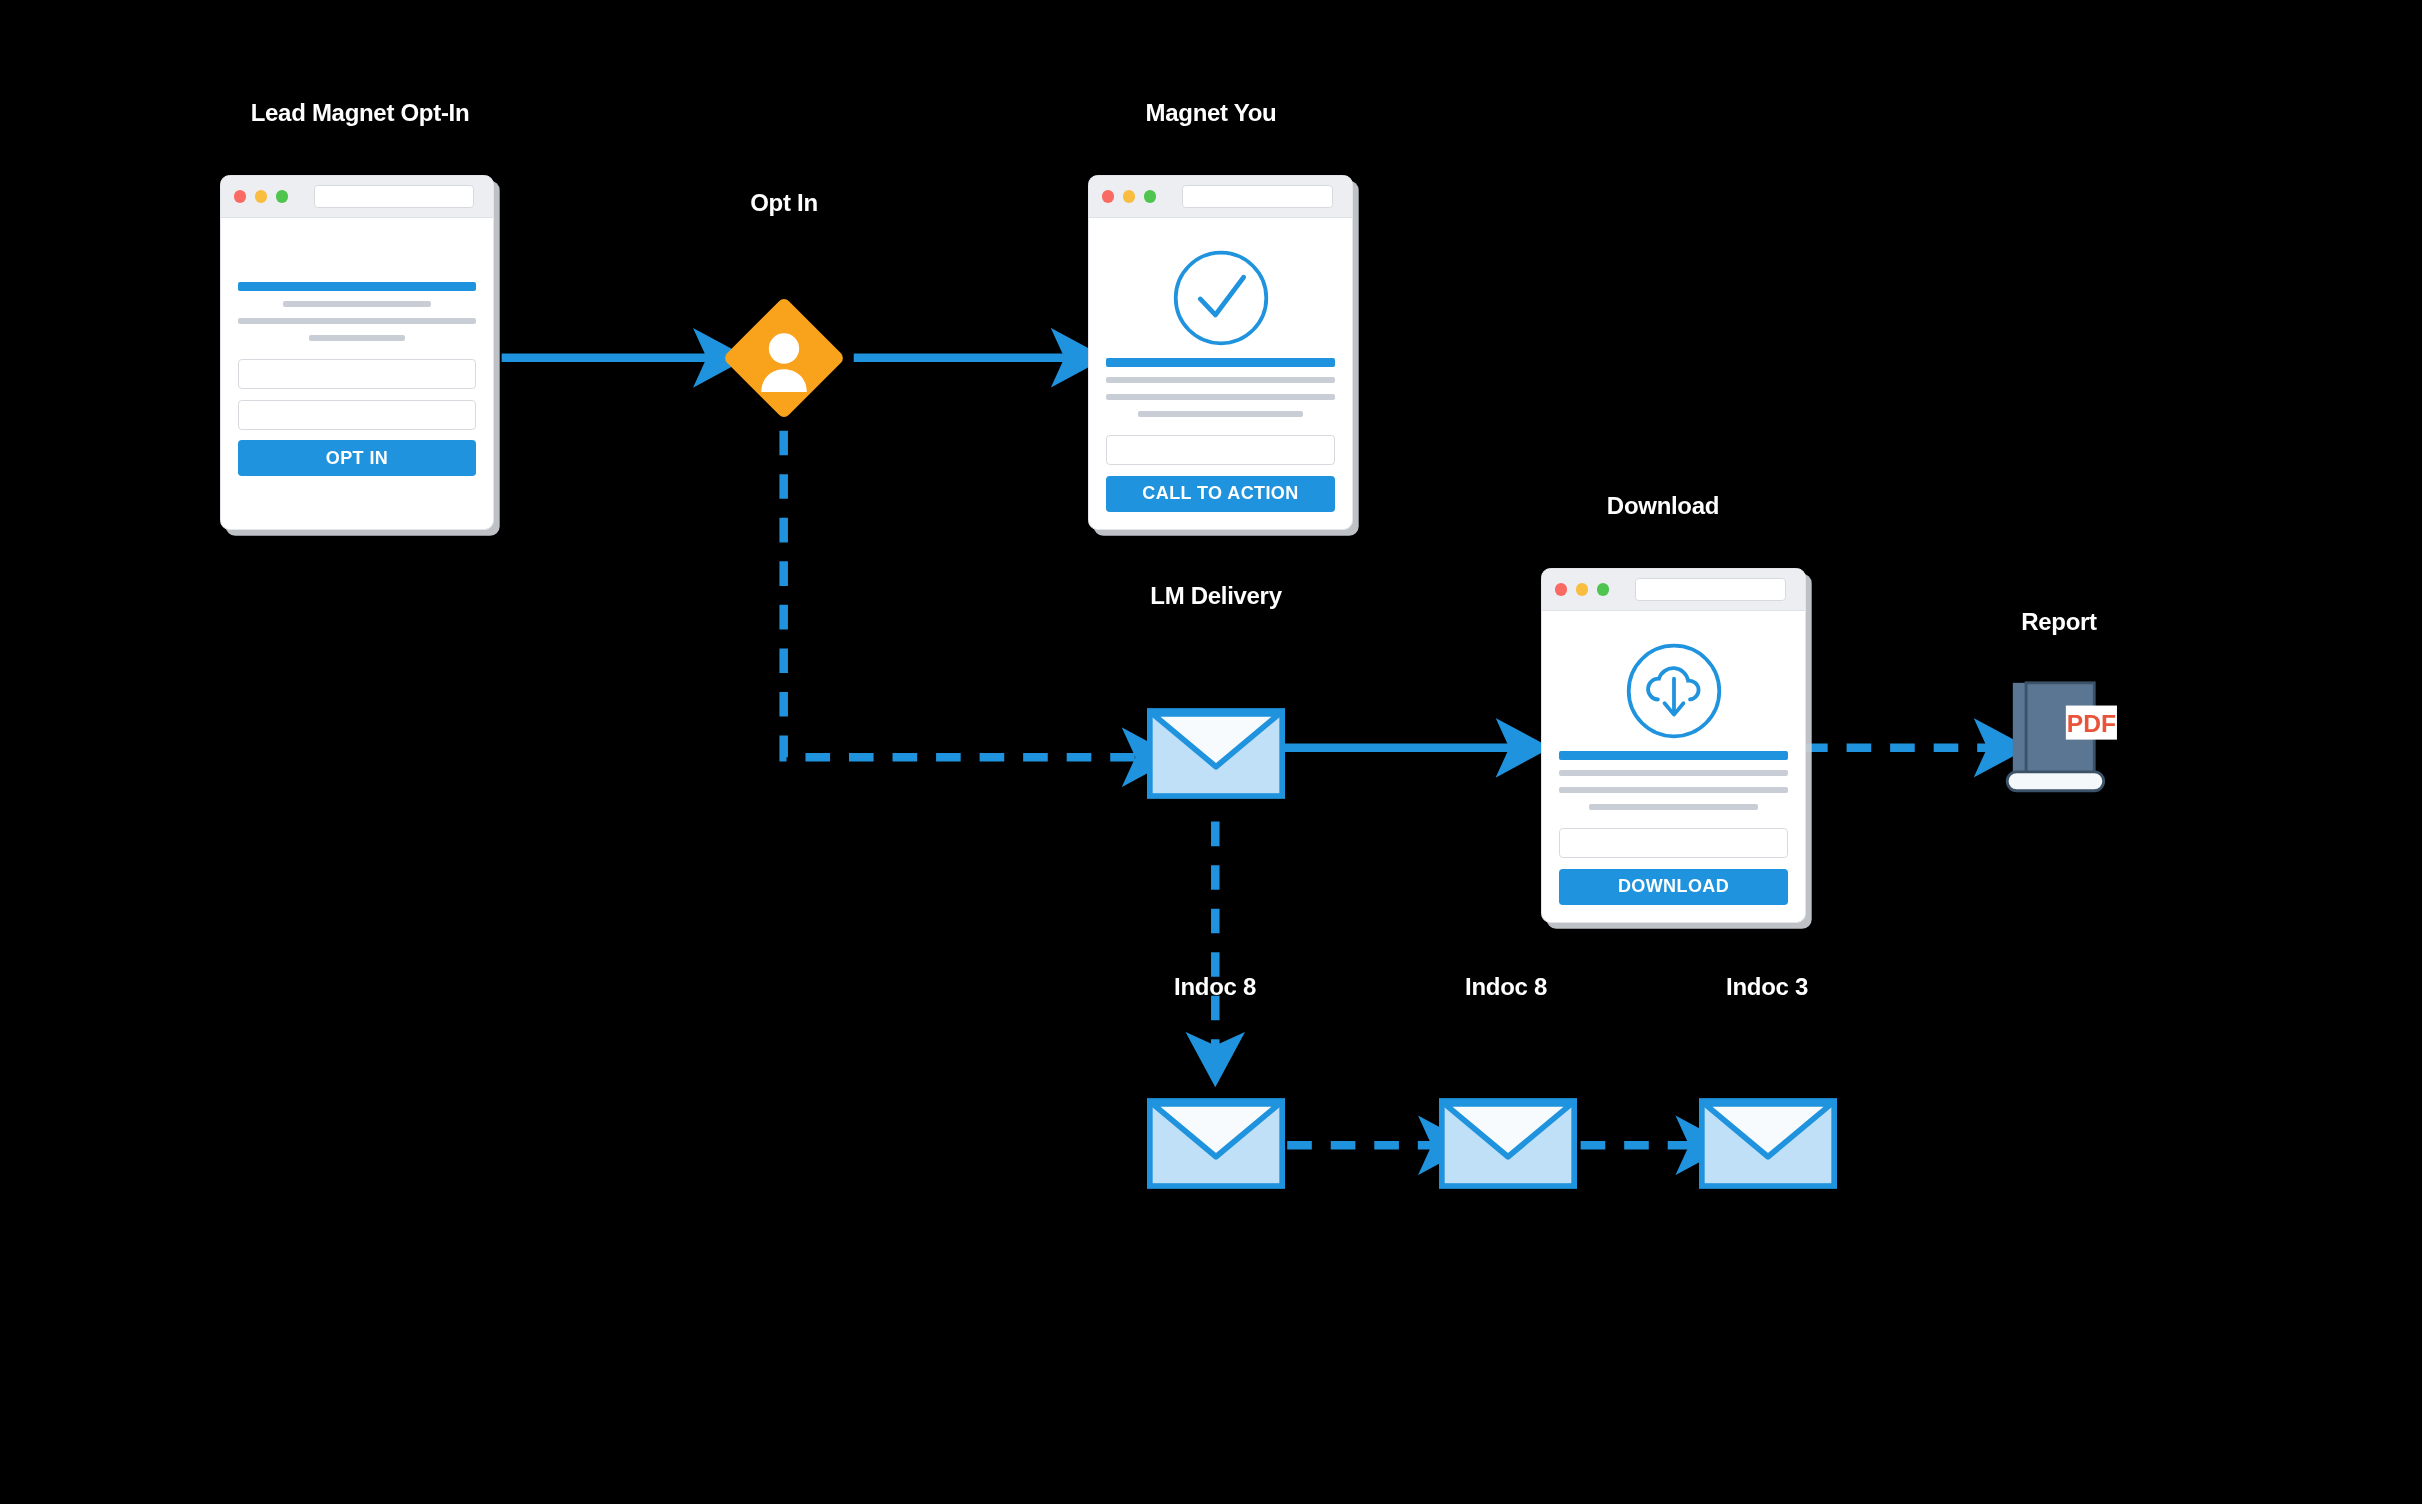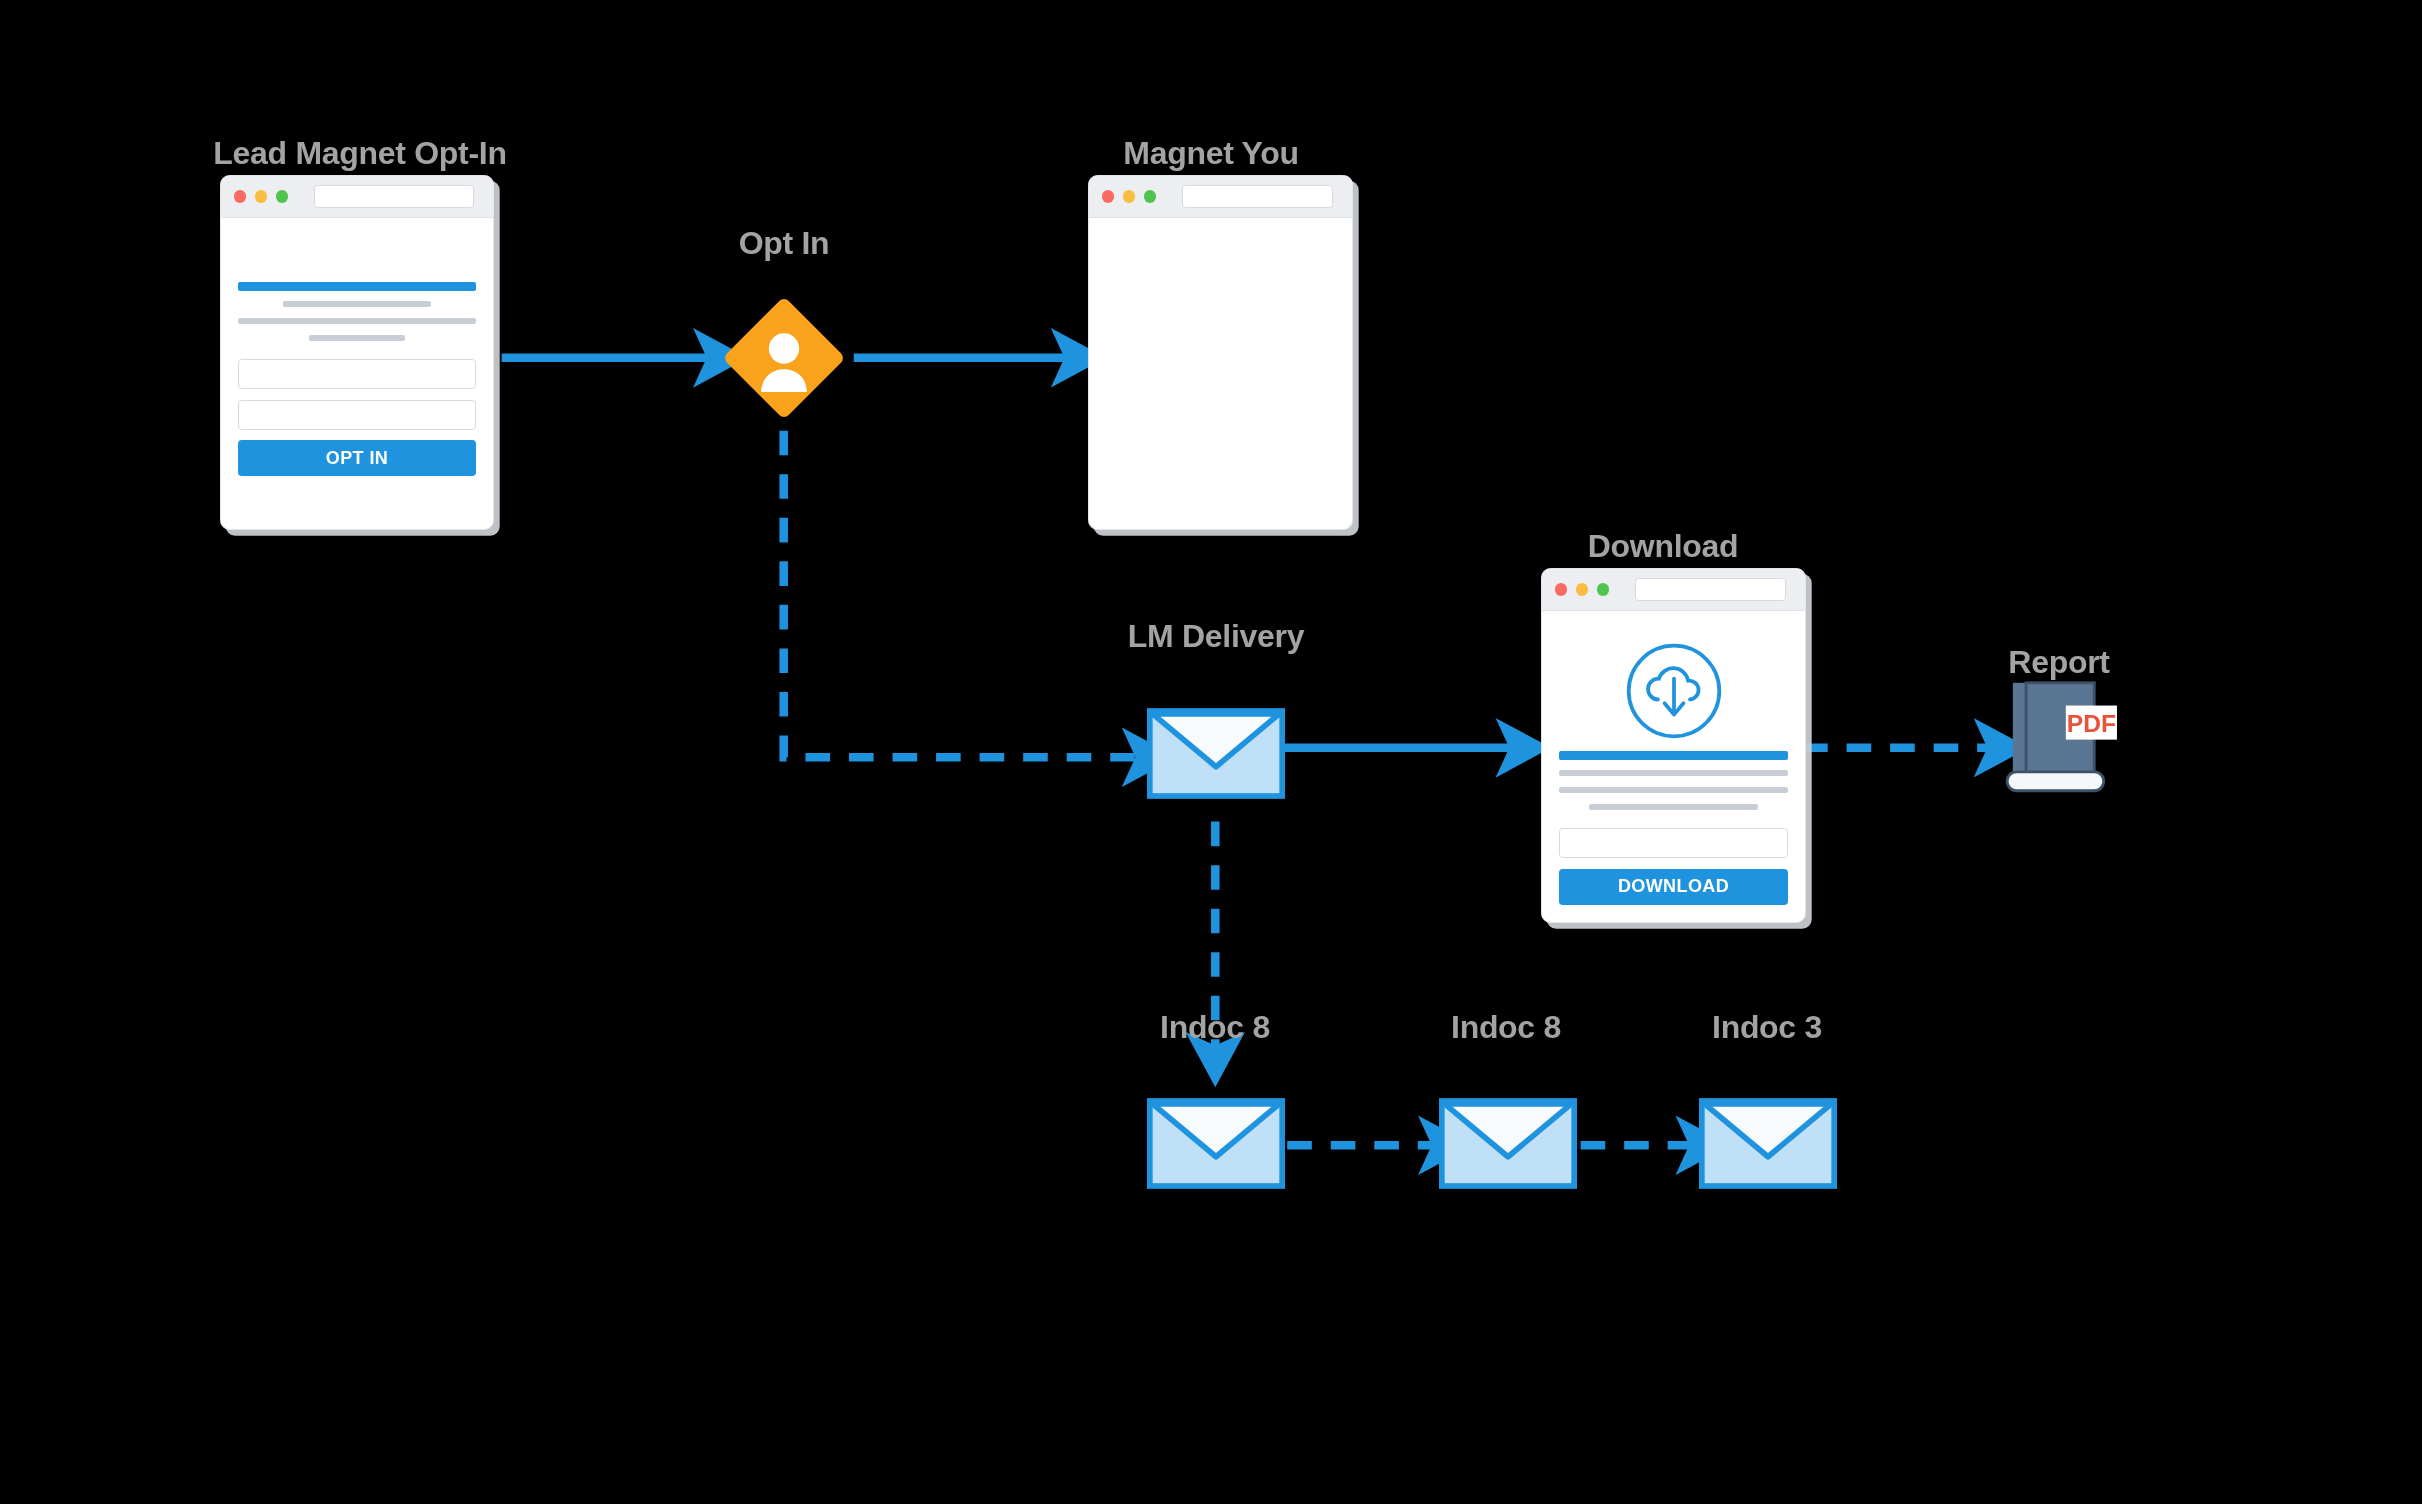--- a/index.html
+++ b/index.html
@@ -15,29 +15,28 @@
     overflow: hidden;
   }
   #canvas {
     position: absolute;
     left: 0; top: 0;
     width: 2423px;
     height: 1505px;
   }
   .node-label {
     position: absolute;
-    color: #a3a3a3;
+    color: #ffffff;
     font-weight: bold;
-    font-size: 32px;
+    font-size: 24px;
     letter-spacing: -0.3px;
     white-space: nowrap;
     text-align: center;
     transform: translateX(-50%);
     font-family: "Liberation Sans", sans-serif;
-    margin-top: 36px;
   }
 
   
   .browser {
     position: absolute;
     background: #ffffff;
     border-radius: 9.5px;
     box-shadow: 5.7px 5.7px 0 0 rgba(200,204,210,0.95);
     border: 0.9px solid #e2e5e9;
     box-sizing: border-box;
@@ -183,20 +182,35 @@
   </svg>
 </div>
 
 <div class="browser" style="left:1088px; top:175px; width:265px; height:355px;">
   <div class="browser-bar">
     <span class="dot red"></span>
     <span class="dot yellow"></span>
     <span class="dot green"></span>
     <span class="url-bar"></span>
   </div>
+  <div class="browser-body">
+    <div class="circle-icon" style="height:121px; padding-top:19px;">
+      <svg width="100" height="100" viewBox="0 0 106 106" xmlns="http://www.w3.org/2000/svg">
+        <circle cx="53" cy="53" r="48" fill="none" stroke="#1f93dd" stroke-width="4"></circle>
+        <path d="M31 54 L47 71 L77 31" fill="none" stroke="#1f93dd" stroke-width="5" stroke-linecap="round" stroke-linejoin="round"></path>
+      </svg>
+    </div>
+    <div class="line accent" style="width:100%;"></div>
+    <div class="line" style="width:100%;"></div>
+    <div class="line" style="width:100%;"></div>
+    <div class="line" style="width:72%;"></div>
+    <div style="height:7.6px;"></div>
+    <div class="field"></div>
+    <div class="cta-button">CALL TO ACTION</div>
+  </div>
 </div>
 
 <div class="envelope" style="left:1147px; top:708px; width:138px; height:91px;">
   <svg width="138" height="91" viewBox="0 0 146 96" xmlns="http://www.w3.org/2000/svg">
     <rect x="3" y="3" width="140" height="90" fill="#bfe0f7" stroke="#1f93dd" stroke-width="6"></rect>
     <path d="M6 6 L73 62 L140 6 Z" fill="#f7fbfe" stroke="#1f93dd" stroke-width="6" stroke-linejoin="round"></path>
   </svg>
 </div>
 
 <div class="browser" style="left:1541px; top:568px; width:265px; height:355px;">

